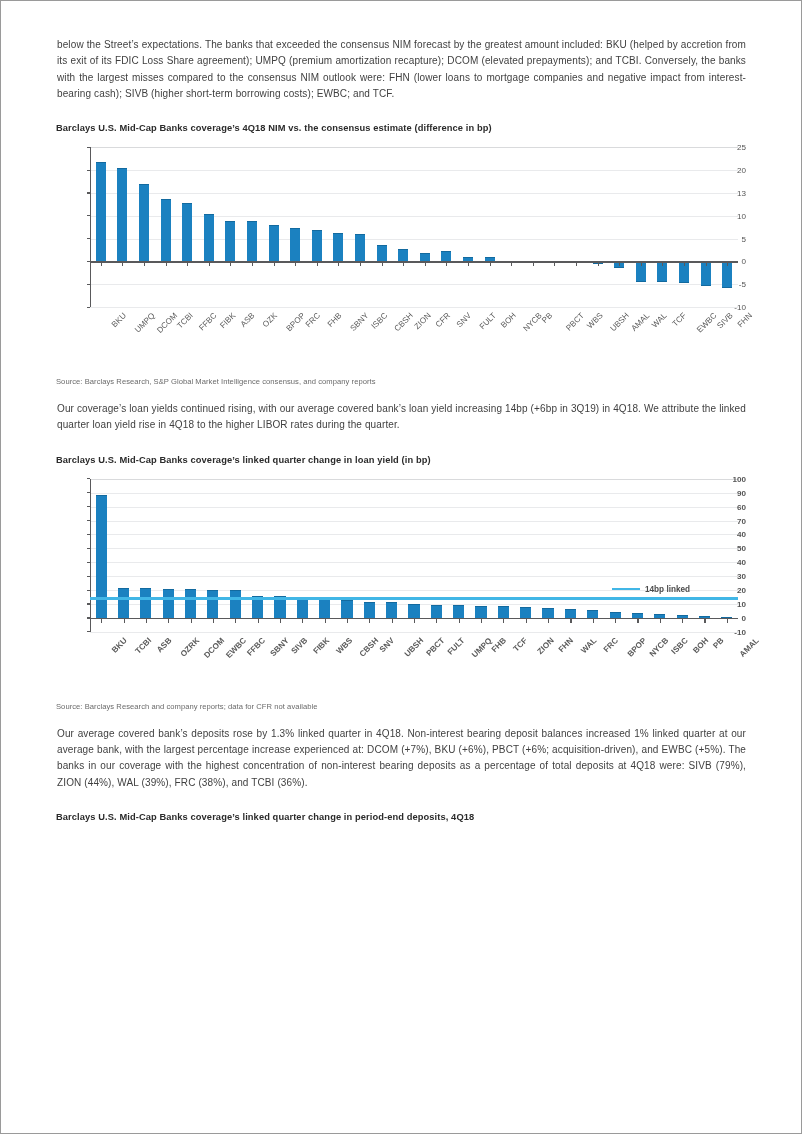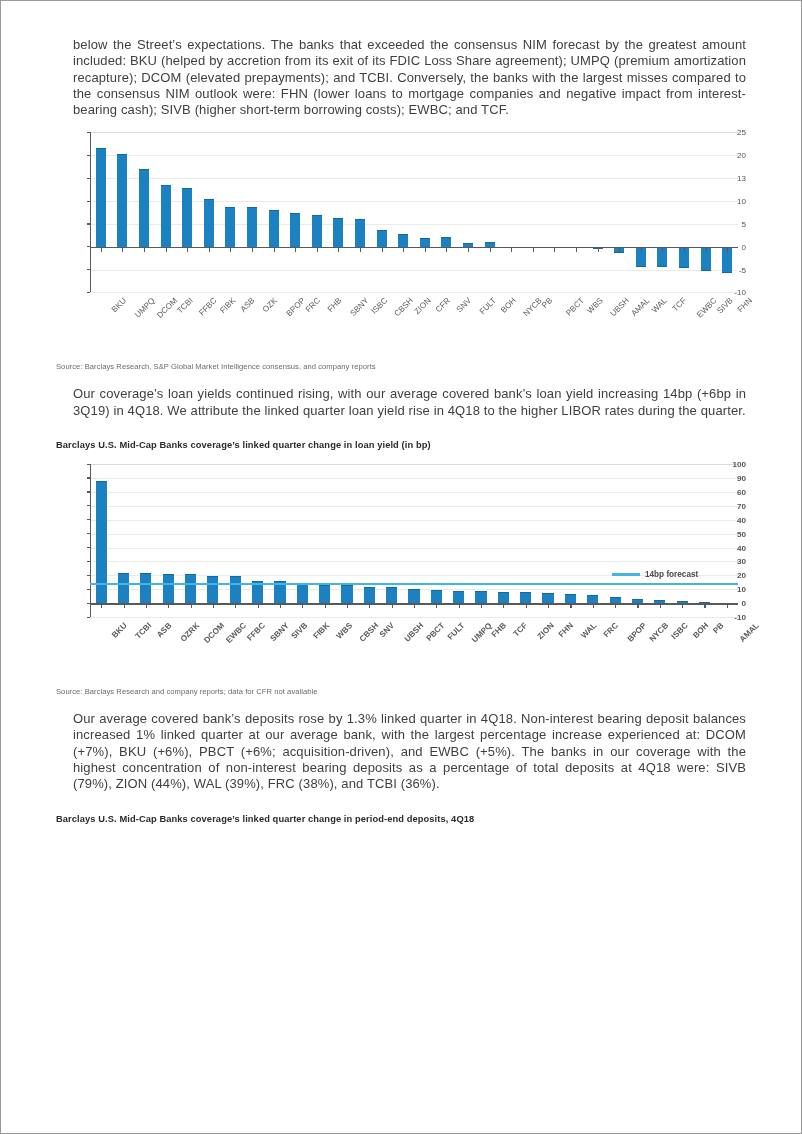--- a/index.html
+++ b/index.html
@@ -22,26 +22,26 @@
   }
   .content {
     position: absolute;
     left: 55px;
     top: 36px;
     width: 690px;
   }
 
   
   .para {
-    font-size: 13px;
+    font-size: 10px;
     line-height: 16.3px;
     color: #3f3f3f;
     text-align: justify;
     letter-spacing: .12px;
-    margin: 0 0 0 17px;
+    margin: 0 0 0 1px;
   }
   .para.t2 { margin-top: 15px; }
 
   .exhibit-title {
     font-size: 9.3px;
     font-weight: bold;
     color: #2b2b2b;
     letter-spacing: .1px;
     margin: 21px 0 0 0;
   }
@@ -152,20 +152,21 @@
   }
 </style>
 </head>
 <body>
 
 <div class="page">
   <div class="content">
 
     <p class="para">below the Street’s expectations. The banks that exceeded the consensus NIM forecast by the greatest amount included: BKU (helped by accretion from its exit of its FDIC Loss Share agreement); UMPQ (premium amortization recapture); DCOM (elevated prepayments); and TCBI. Conversely, the banks with the largest misses compared to the consensus NIM outlook were: FHN (lower loans to mortgage companies and negative impact from interest-bearing cash); SIVB (higher short-term borrowing costs); EWBC; and TCF.</p>
 
+    <h3 class="exhibit-title">Barclays U.S. Mid-Cap Banks coverage’s 4Q18 NIM vs. the consensus estimate (difference in bp)</h3>
 
     <div class="chart-wrap">
       <div class="chart" id="chart1" style="width: 690px; height: 220px;">
           <div class="plot" style="left: 34px; top: 0px; width: 648px; height: 160px;">
             <div class="gridline top-edge" style="top: 0px;"></div>
             <div class="gridline" style="top: 22.8571px;"></div>
             <div class="gridline" style="top: 45.7143px;"></div>
             <div class="gridline" style="top: 68.5714px;"></div>
             <div class="gridline" style="top: 91.4286px;"></div>
             <div class="gridline" style="top: 114.286px;"></div>
@@ -414,21 +415,21 @@
           <div class="xtick" style="left: 603.793px; top: 140.091px;"></div>
           <div class="xlab" style="left: 607.793px; top: 157px;">ISBC</div>
           <div class="xtick" style="left: 626.138px; top: 140.091px;"></div>
           <div class="xlab" style="left: 630.138px; top: 157px;">BOH</div>
           <div class="xtick" style="left: 648.483px; top: 140.091px;"></div>
           <div class="xlab" style="left: 652.483px; top: 157px;">PB</div>
           <div class="xtick" style="left: 670.828px; top: 140.091px;"></div>
           <div class="xlab" style="left: 674.828px; top: 157px;">AMAL</div>
           <div class="legend" style="left: 556px; top: 106px;">
             <span class="legend-swatch" style="background: rgb(65, 182, 230);"></span>
-            <span class="legend-text">14bp forecast</span>
+            <span class="legend-text">14bp linked</span>
           </div>
         </div>
     </div>
 
     <p class="source">Source: Barclays Research and company reports; data for CFR not available</p>
 
     <p class="para t2">Our average covered bank’s deposits rose by 1.3% linked quarter in 4Q18. Non-interest bearing deposit balances increased 1% linked quarter at our average bank, with the largest percentage increase experienced at: DCOM (+7%), BKU (+6%), PBCT (+6%; acquisition-driven), and EWBC (+5%). The banks in our coverage with the highest concentration of non-interest bearing deposits as a percentage of total deposits at 4Q18 were: SIVB (79%), ZION (44%), WAL (39%), FRC (38%), and TCBI (36%).</p>
 
     <h3 class="exhibit-title">Barclays U.S. Mid-Cap Banks coverage’s linked quarter change in period-end deposits, 4Q18</h3>
 

